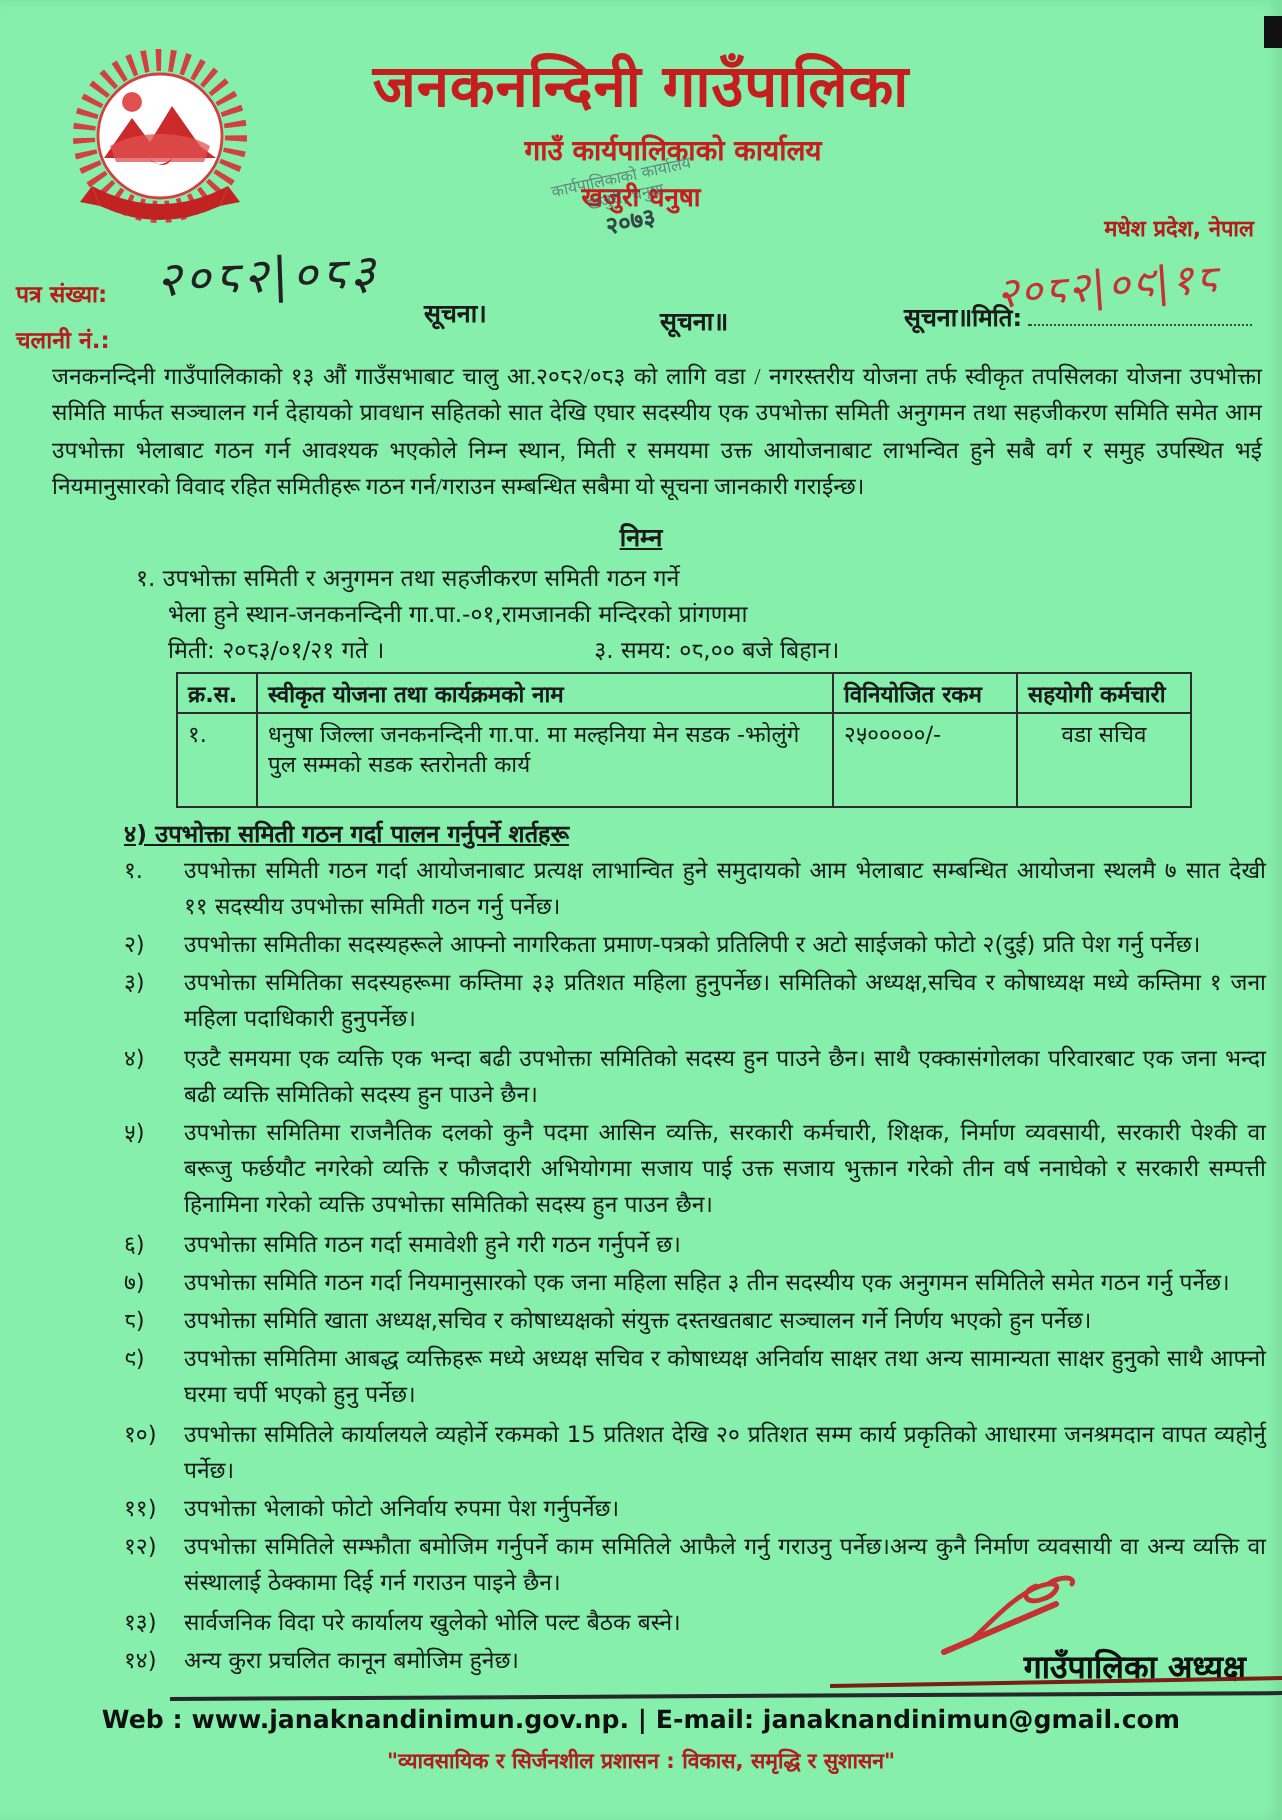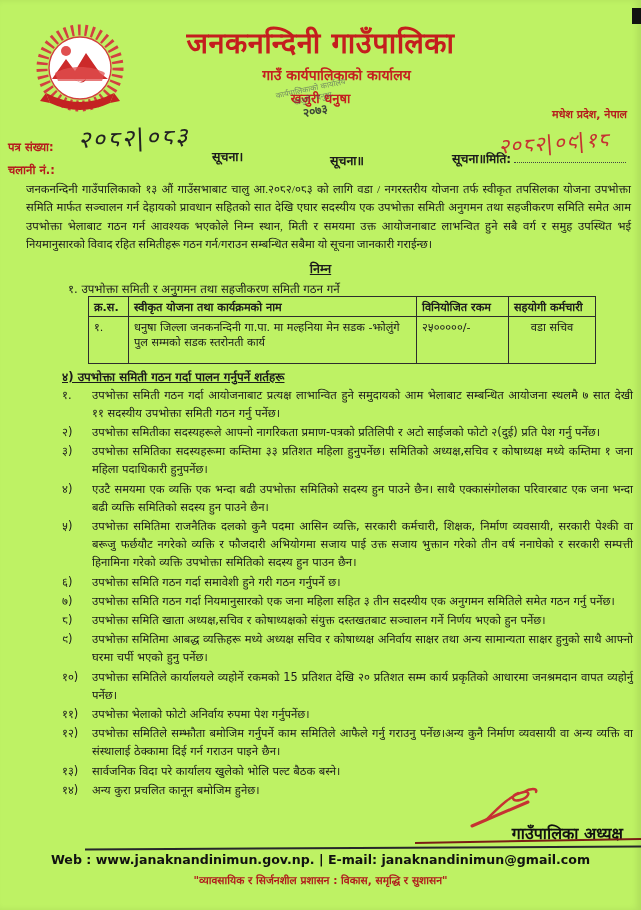--- a/index.html
+++ b/index.html
@@ -1,20 +1,20 @@
 <!DOCTYPE html>
 <html lang="ne"><head>
 <meta charset="utf-8">
 <style>
   * { margin:0; padding:0; box-sizing:border-box; }
   html,body { background:#9a9a9a; }
   body { font-family:"DejaVu Sans", sans-serif; }
   .page {
     position:relative; width:641px; height:910px; margin:0 auto;
-    background:#bef264; color:#1b1b1b; overflow:hidden;
+    background:#86efac; color:#1b1b1b; overflow:hidden;
     box-shadow:inset -4px 0 6px rgba(0,0,0,.08);
   }
   .corner-mark { position:absolute; top:8px; right:0; width:9px; height:16px; background:#111; }
 
   
   .header { position:relative; height:122px; }
   .logo { position:absolute; left:30px; top:20px; width:100px; height:102px; }
   .title-wrap { text-align:center; padding-top:22px; }
   .muni-title { font-size:29px; font-weight:bold; color:#c41e1e; letter-spacing:.5px; }
   .office-title { font-size:14px; font-weight:bold; color:#c42020; margin-top:4px;margin-left:32px; }
@@ -124,20 +124,25 @@
     <span class="date-label">मिति:</span>
     <span class="date-dots"></span>
     <span class="hand-red">२०८२|०९|१८</span>
   </div>
 
   <p class="intro">जनकनन्दिनी गाउँपालिकाको १३ औं गाउँसभाबाट चालु आ.२०८२/०८३ को लागि वडा / नगरस्तरीय योजना तर्फ स्वीकृत तपसिलका योजना उपभोक्ता समिति मार्फत सञ्चालन गर्न देहायको प्रावधान सहितको सात देखि एघार सदस्यीय एक उपभोक्ता समिती अनुगमन तथा सहजीकरण समिति समेत आम उपभोक्ता भेलाबाट गठन गर्न आवश्यक भएकोले निम्न स्थान, मिती र समयमा उक्त आयोजनाबाट लाभन्वित हुने सबै वर्ग र समुह उपस्थित भई नियमानुसारको विवाद रहित समितीहरू गठन गर्न/गराउन सम्बन्धित सबैमा यो सूचना जानकारी गराईन्छ।</p>
 
   <div class="nimna">निम्न</div>
 
   <div class="item1">१.  उपभोक्ता समिती र अनुगमन तथा सहजीकरण समिती गठन गर्ने</div>
+  <div class="venue">भेला हुने स्थान-जनकनन्दिनी गा.पा.-०१,रामजानकी मन्दिरको प्रांगणमा</div>
+  <div class="date-time-row">
+    <span>मिती: २०८३/०१/२१ गते  ।</span>
+    <span class="time-part">३. समय: ०८,०० बजे बिहान।</span>
+  </div>
 
   <table class="plan">
     <colgroup>
         <col class="c-sn">
         <col class="c-name">
         <col class="c-amt">
         <col class="c-staff">
       </colgroup>
     <thead>
       <tr>

